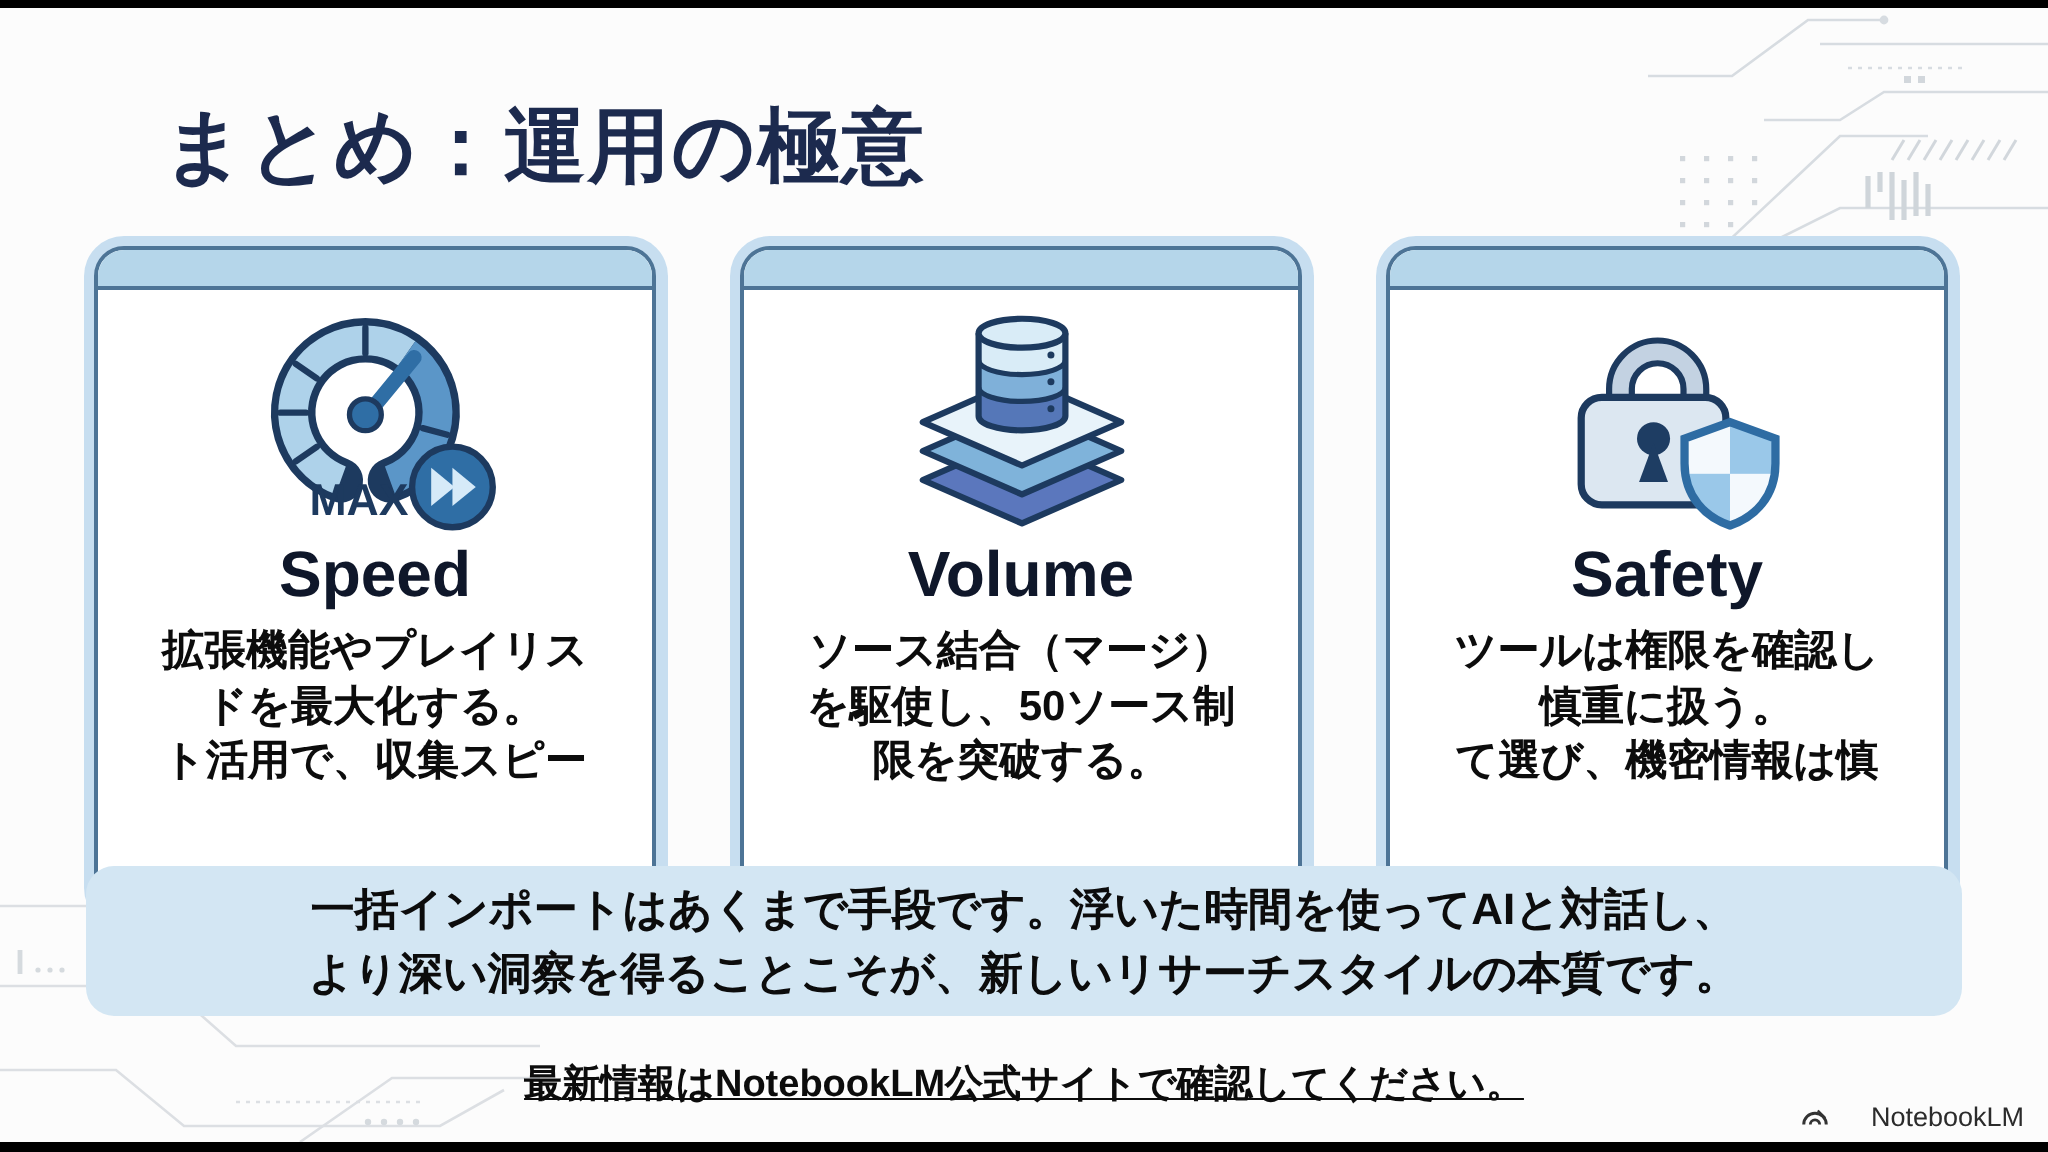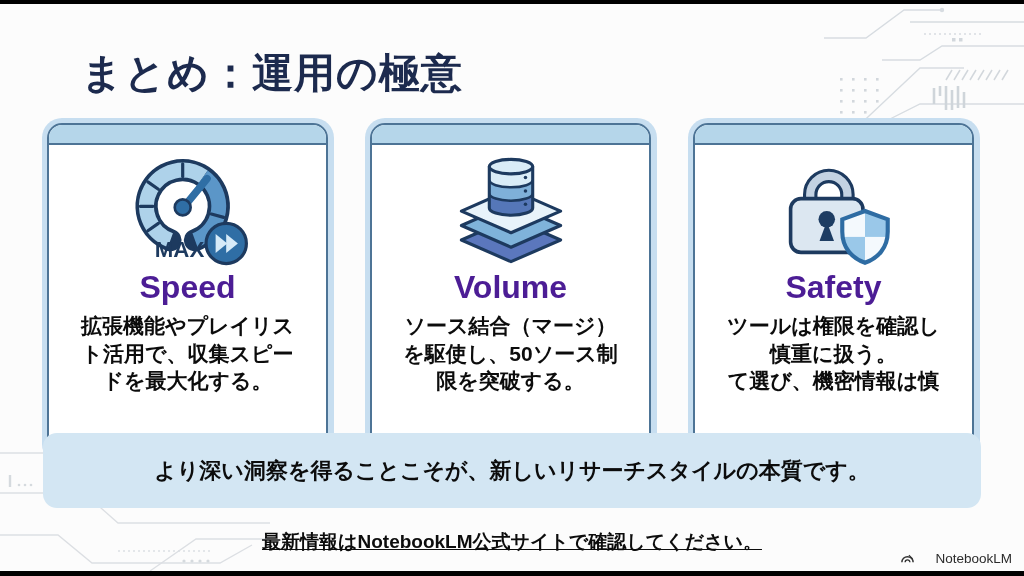--- a/index.html
+++ b/index.html
@@ -19,21 +19,21 @@
            color:#1c2a4e; letter-spacing:1px; z-index:5;margin-left:35px; }
 
   .cards { position:absolute; left:42px; top:118px; display:flex; gap:31px; z-index:5; }
   .card-outer { width:292px; height:346px; background:#c7def0; border-radius:20px;
                 padding:5px 6px 7px 5px; }
   .card { width:100%; height:100%; background:#ffffff; border:2.5px solid #4d7496;
           border-radius:15px; overflow:hidden; display:flex; flex-direction:column;
           align-items:center; }
   .card-strip { width:100%; height:20px; background:#b5d6ea; border-bottom:2.5px solid #4d7496; flex:none; }
   .card-icon { height:124px; display:flex; align-items:center; justify-content:center; margin-top:2px; flex:none; }
-  .card-title { font-size:32px; font-weight:800; color:#4c1d95; line-height:1.05; }
+  .card-title { font-size:32px; font-weight:800; color:#0f172a; line-height:1.05; }
   .card-body { font-size:21px; font-weight:700; color:#0c0c0c; text-align:center;
                line-height:1.33; margin-top:7px; }
   .card-body span { display:block; }
 
   .banner { position:absolute; left:43px; top:433px; width:938px; height:75px;
             background:#d3e6f3; border-radius:14px; display:flex; flex-direction:column;
             justify-content:center; align-items:center; font-size:22px; font-weight:800;
             color:#0c0c0c; line-height:1.42; z-index:5; }
 
   .footer-note { position:absolute; left:0; top:529px; width:100%; text-align:center;
@@ -144,22 +144,22 @@
             <circle cx="60" cy="53" r="7.5" fill="#2f6ea5" stroke="#1d3a5f" stroke-width="2.5"></circle>
             <text x="57" y="100" text-anchor="middle" font-size="21" font-weight="bold" fill="#1d3a5f" font-family="Liberation Sans, DejaVu Sans, sans-serif">MAX</text>
             <circle cx="101" cy="87" r="19" fill="#2f6ea5" stroke="#1d3a5f" stroke-width="3"></circle>
             <polygon points="91,78 91,96 102,87" fill="#d6eaf8"></polygon>
             <polygon points="101,78 101,96 112,87" fill="#d6eaf8"></polygon>
           </svg>
         </div>
         <div class="card-title">Speed</div>
         <div class="card-body">
           <span>拡張機能やプレイリス</span>
+          <span>ドを最大化する。</span>
           <span>ト活用で、収集スピー</span>
-          <span>ドを最大化する。</span>
         </div>
       </div>
     </div>
 
     <div class="card-outer">
       <div class="card">
         <div class="card-strip"></div>
         <div class="card-icon">
           <svg width="124" height="119" viewBox="0 0 120 115">
             <g stroke="#1d3a5f" stroke-width="3" stroke-linejoin="round">
@@ -220,20 +220,21 @@
           <span>ツールは権限を確認し</span>
           <span>慎重に扱う。</span>
           <span>て選び、機密情報は慎</span>
         </div>
       </div>
     </div>
 
   </div>
 
   <div class="banner">
+    <div>一括インポートはあくまで手段です。浮いた時間を使ってAIと対話し、</div>
     <div>より深い洞察を得ることこそが、新しいリサーチスタイルの本質です。</div>
   </div>
 
   <div class="footer-note">最新情報はNotebookLM公式サイトで確認してください。</div>
 
   <div class="brand">
     <svg width="15" height="15" viewBox="0 0 16 16">
       <path d="M2,12 A6,6 0 0 1 14,12" fill="none" stroke="#333" stroke-width="1.6"></path>
       <path d="M5.5,12 A2.5,2.5 0 0 1 10.5,12" fill="none" stroke="#333" stroke-width="1.5"></path>
       <path d="M9.5,4.5 L13.5,8.5" fill="none" stroke="#333" stroke-width="1.2"></path>

